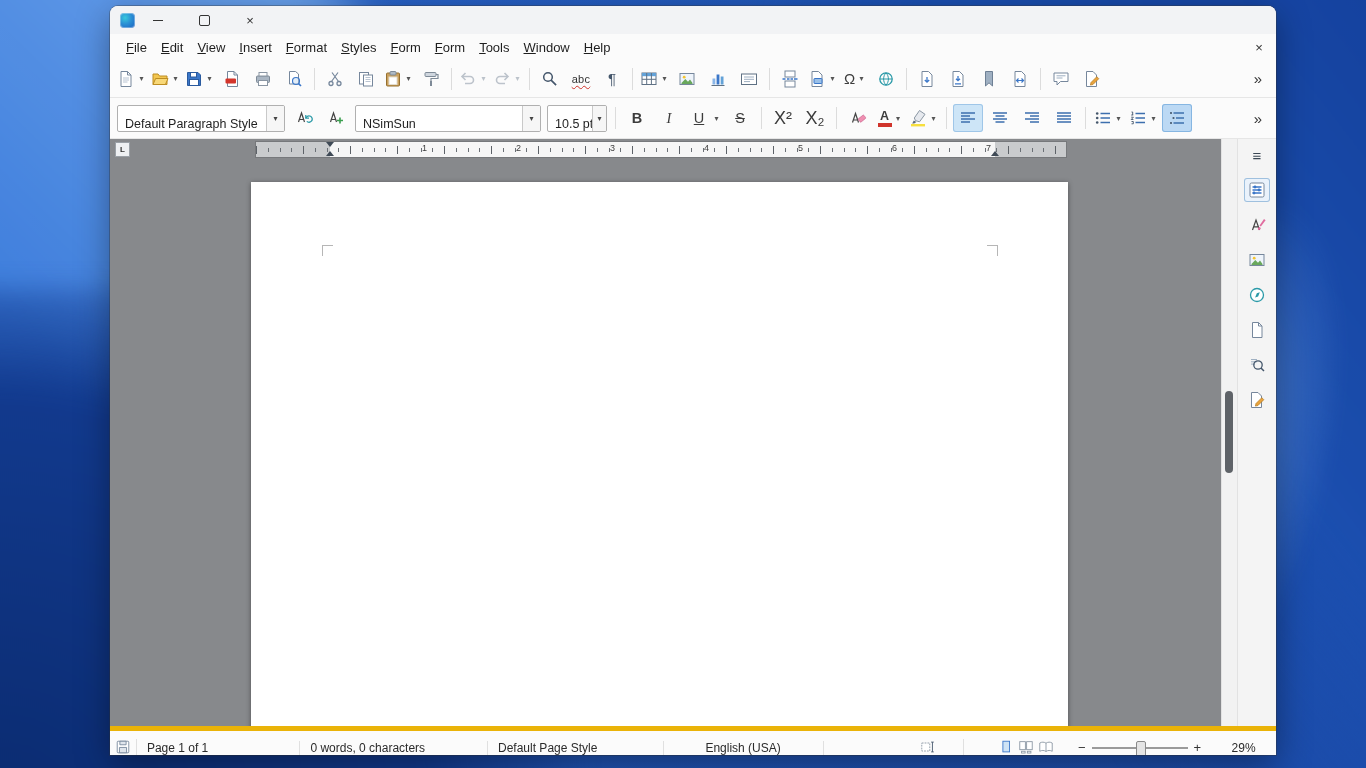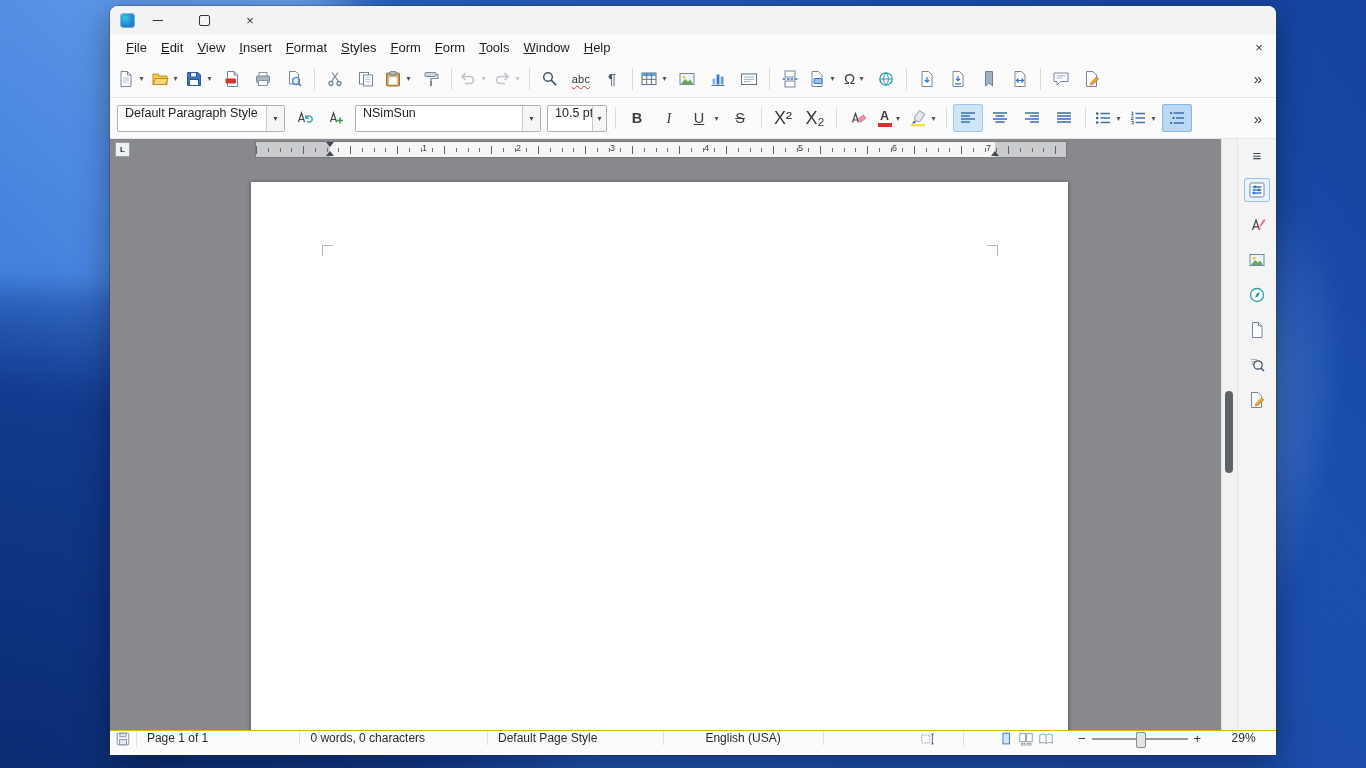--- a/index.html
+++ b/index.html
@@ -73,21 +73,21 @@
   .dd.dim { color:#b6bdc6; }
   .sep { width:1px; height:22px; background:#dcdcdc; margin:0 4px; flex:0 0 auto; }
   .glyph-omega { font-size:15px; color:#3c3c3c; }
   .glyph-pilcrow { font-size:15px; color:#44566b; }
   .glyph-abc { font-size:11px; color:#333; text-decoration:underline wavy #d0342c 1px;
     text-underline-offset:2px; letter-spacing:.3px; }
   .overflow-btn { font-size:15px; color:#333; margin-left:auto; min-width:22px; }
 
   
   .combo { height:25px; border:1px solid #b0b0b0; border-radius:2px; background:#fff;
-    display:flex; align-items:flex-start; overflow:hidden; margin:0 2px; }
+    display:flex; align-items:flex-end; overflow:hidden; margin:0 2px; }
   .combo-text { flex:1 1 auto; font-size:12.5px; color:#1f1f1f; padding:0 7px;
     white-space:nowrap; overflow:hidden; }
   .combo-arrow { width:17px; align-self:stretch; border-left:1px solid #c9c9c9;
     display:flex; align-items:center; justify-content:center; font-size:8px; color:#444;
     background:#f6f6f6; }
   .ltr { font-size:14.5px; color:#3c3c3c; width:22px; text-align:center; }
   .b { font-weight:700; } .i { font-style:italic; font-family:"Liberation Serif",serif; }
   .u { text-decoration:underline; } .s { text-decoration:line-through; }
   .supsub { font-size:18px; color:#3c3c3c; }
   .fc-wrap { display:flex; flex-direction:column; align-items:center; line-height:1; }
@@ -132,22 +132,22 @@
     background:#5f6368; border-radius:4px; }
 
   .sidebar { width:38px; flex:0 0 auto; background:#f4f4f4; border-left:1px solid #e2e2e2;
     display:flex; flex-direction:column; align-items:center; padding-top:4px; gap:11px; }
   .sb-btn { width:26px; height:24px; display:flex; align-items:center; justify-content:center;
     border-radius:3px; }
   .sb-btn.active { background:#eaf2fb; box-shadow:inset 0 0 0 1px #9fc0de; }
   .sb-hamburger { font-size:15px; color:#3b4754; }
 
   
-  .statusbar { height:24px; flex:0 0 auto; background:#fbfbfb; border-top:1px solid #eab308;
-    display:flex; align-items:flex-start; font-size:12px; color:#2b2b2b; }
+  .statusbar { height:24px; flex:0 0 auto; background:#fbfbfb; border-top:5px solid #eab308;
+    display:flex; align-items:flex-end; font-size:12px; color:#2b2b2b; }
   .sb-cell { display:flex; align-items:center; padding:0 10px; border-right:1px solid #e0e0e0;
     white-space:nowrap; }
   .sb-icon-cell { width:30px; justify-content:center; padding:0; }
   .w-page { width:165px; } .w-words { width:193px; } .w-style { width:179px; }
   .w-lang { width:161px; justify-content:center; } .w-blank1 { width:56px; }
   .w-sel { width:58px; justify-content:center; } .w-spacer { flex:1 1 auto; border-right:none; }
   .w-layout { width:74px; justify-content:center; gap:4px; border-right:none; }
   .w-zoomslider { width:132px; justify-content:center; gap:6px; border-right:none; }
   .w-zoom { width:52px; justify-content:center; border-right:none; }
   .zoom-glyph { font-size:13px; color:#333; }

